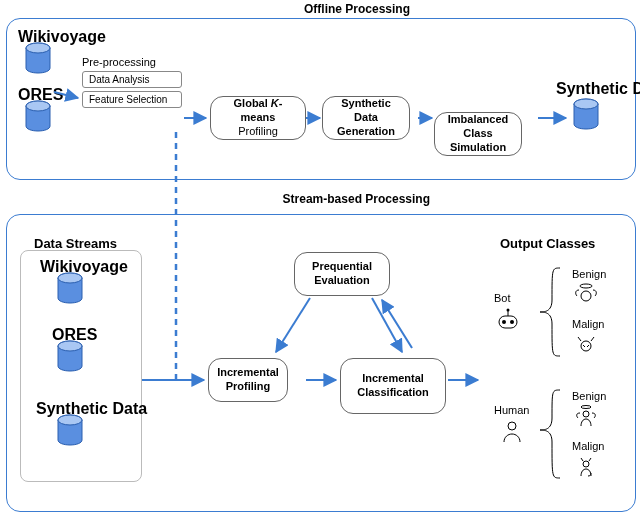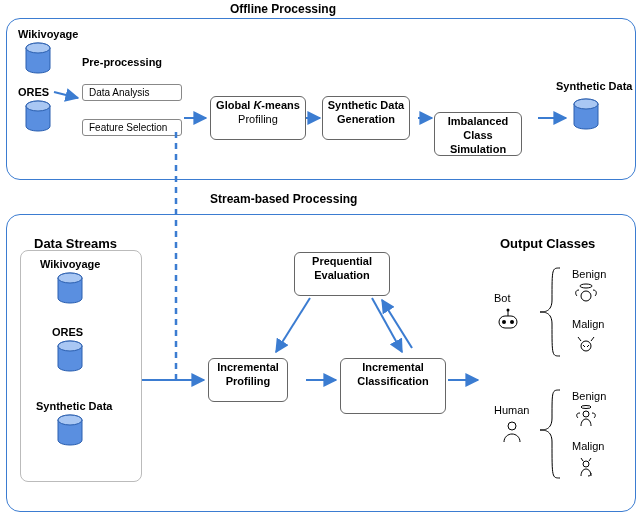--- a/index.html
+++ b/index.html
@@ -1,26 +1,26 @@
 <!DOCTYPE html>
 <html><head>
 <meta charset="utf-8">
 <style>
   html,body{margin:0;padding:0;font-family:Arial,Helvetica,sans-serif;font-size:11px;color:#000;background:#fff}
   .canvas{position:relative;width:640px;height:516px}
-  .title{position:absolute;font-weight:bold;font-size:12px;text-align:left}
+  .title{position:absolute;font-weight:bold;font-size:12px;text-align:right}
   .panel{position:absolute;border:1px solid #3b7cd1;border-radius:14px;background:#fff}
   .db{position:absolute;width:28px;height:34px}
   .db svg{width:100%;height:100%}
   .txt{position:absolute;white-space:nowrap}
-  .small-label{font-size:11px}
-  .roundbox{position:absolute;border:1px solid #666;border-radius:6px;background:#fff;display:flex;align-items:flex-start;justify-content:center;text-align:center;padding:2px;box-sizing:border-box;line-height:1.25;font-weight:bold}
+  .small-label{font-size:16px}
+  .roundbox{position:absolute;border:1px solid #666;border-radius:13px;background:#fff;display:flex;align-items:center;justify-content:center;text-align:center;padding:11px;box-sizing:border-box;line-height:1.25;font-weight:bold}
   .prepro{position:absolute}
-  .prepro .hdr{font-weight:bold;margin-bottom:16px}
-  .prepro .row{border:1px solid #888;border-radius:3px;background:#fff;font-size:10px;padding:2px 6px;margin-bottom:18px;width:100px;box-sizing:border-box}
+  .prepro .hdr{font-weight:normal;margin-bottom:3px}
+  .prepro .row{border:1px solid #888;border-radius:3px;background:#fff;font-size:10px;padding:2px 6px;margin-bottom:3px;width:100px;box-sizing:border-box}
   .group-label{position:absolute;font-weight:bold;font-size:13px}
   svg.overlay{position:absolute;left:0;top:0;pointer-events:none}
   .ico{position:absolute;width:28px;height:28px}
   .ico svg{width:100%;height:100%}
 </style>
 </head>
 <body>
 
 <div class="canvas">
 

